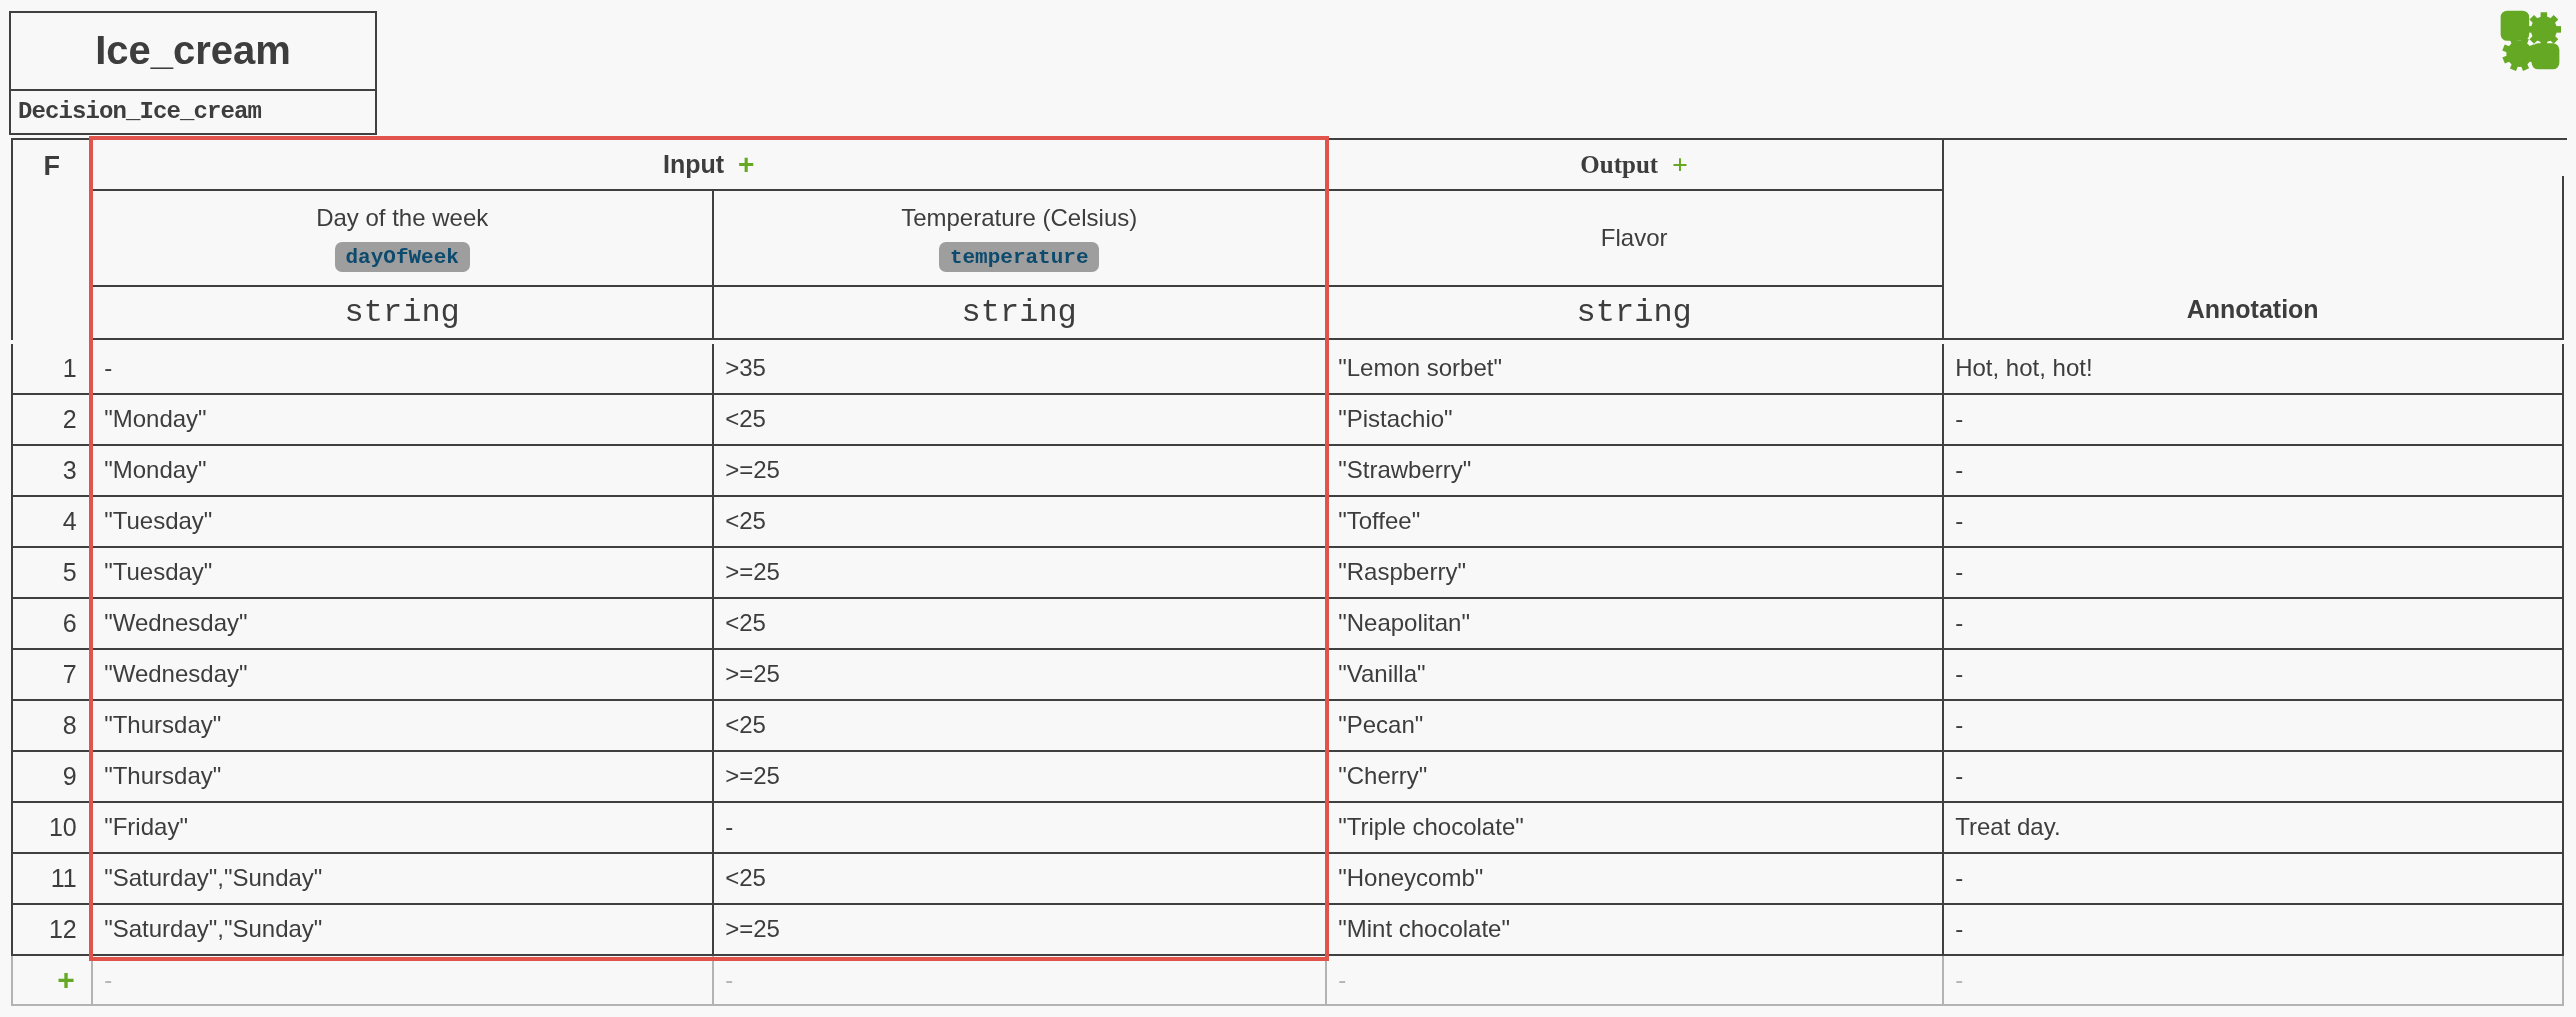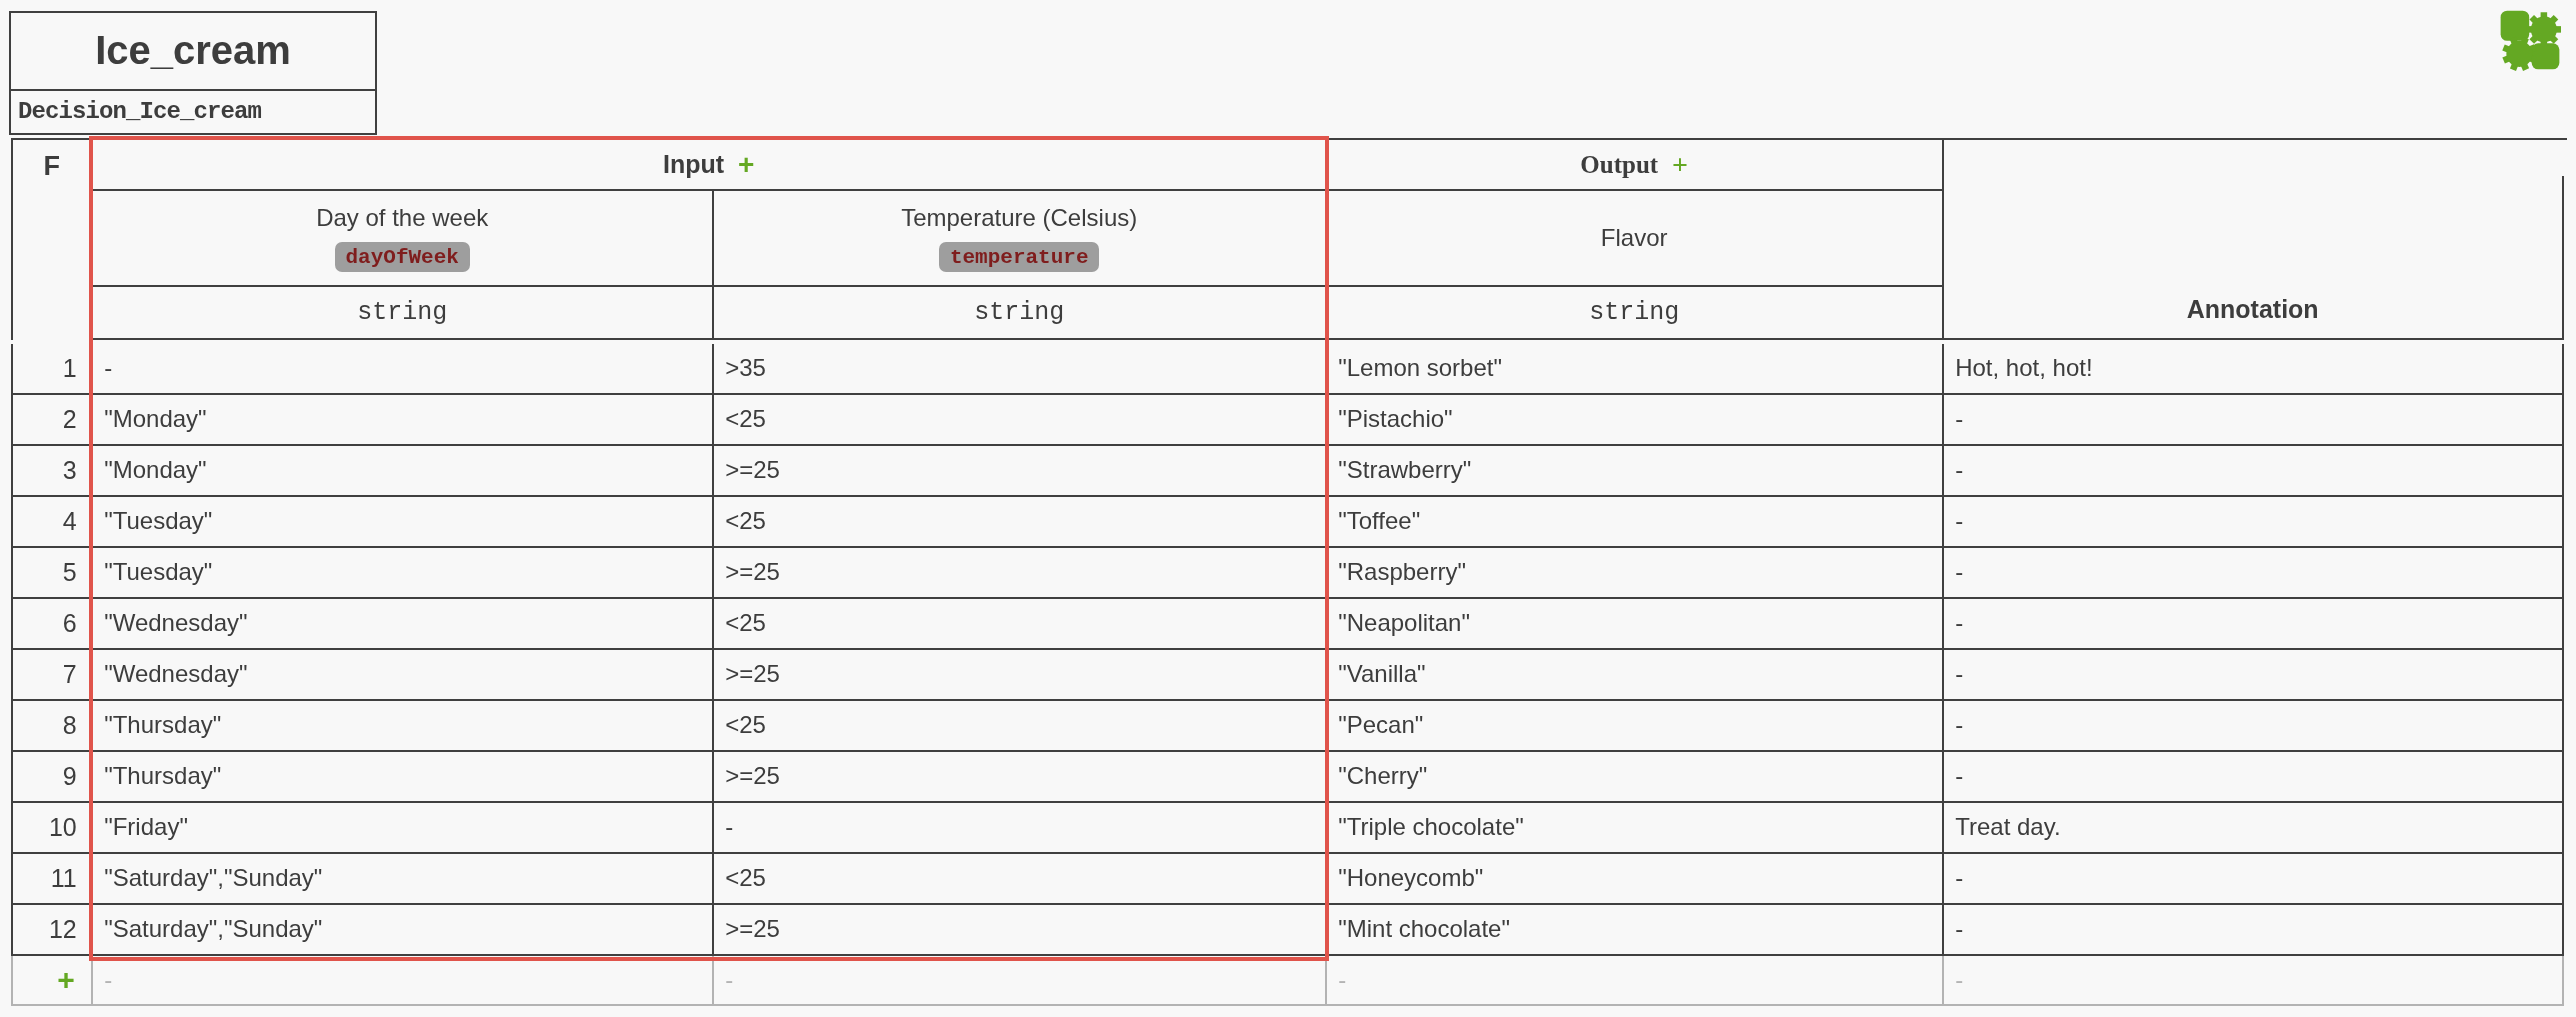--- a/index.html
+++ b/index.html
@@ -77,29 +77,29 @@
   .ann-head{
     grid-column:5;grid-row:1/4;
     align-items:flex-end;justify-content:center;
     padding-bottom:14px;font-size:25px;font-weight:bold;margin-top:36px;
   }
   .colh{
     grid-row:2;flex-direction:column;justify-content:center;gap:10.7px;
   }
   .colh .col-label{font-size:24px;}
   .badge{
-    background:var(--badge-gray);color:#7f1d1d;
+    background:var(--badge-gray);color:#0c4a6e;
     font-family:"Liberation Mono","DejaVu Sans Mono",monospace;
     font-size:21px;font-weight:bold;
     padding:3.6px 10.7px;border-radius:7px;
   }
   .typeh{
     grid-row:3;justify-content:center;
     font-family:"Liberation Mono","DejaVu Sans Mono",monospace;
-    font-size:25px;
+    font-size:32px;
   }
   .spacer{grid-column:1/6;grid-row:4;}
   .num{justify-content:flex-end;padding-right:14px;font-size:25px;}
   .val{padding-left:11.5px;}
   
   .p{
     border-right:2.7px solid var(--border-light);
     border-bottom:2.7px solid var(--border-light);
   }
   .p.bl{border-left:2.7px solid var(--border-light);}

